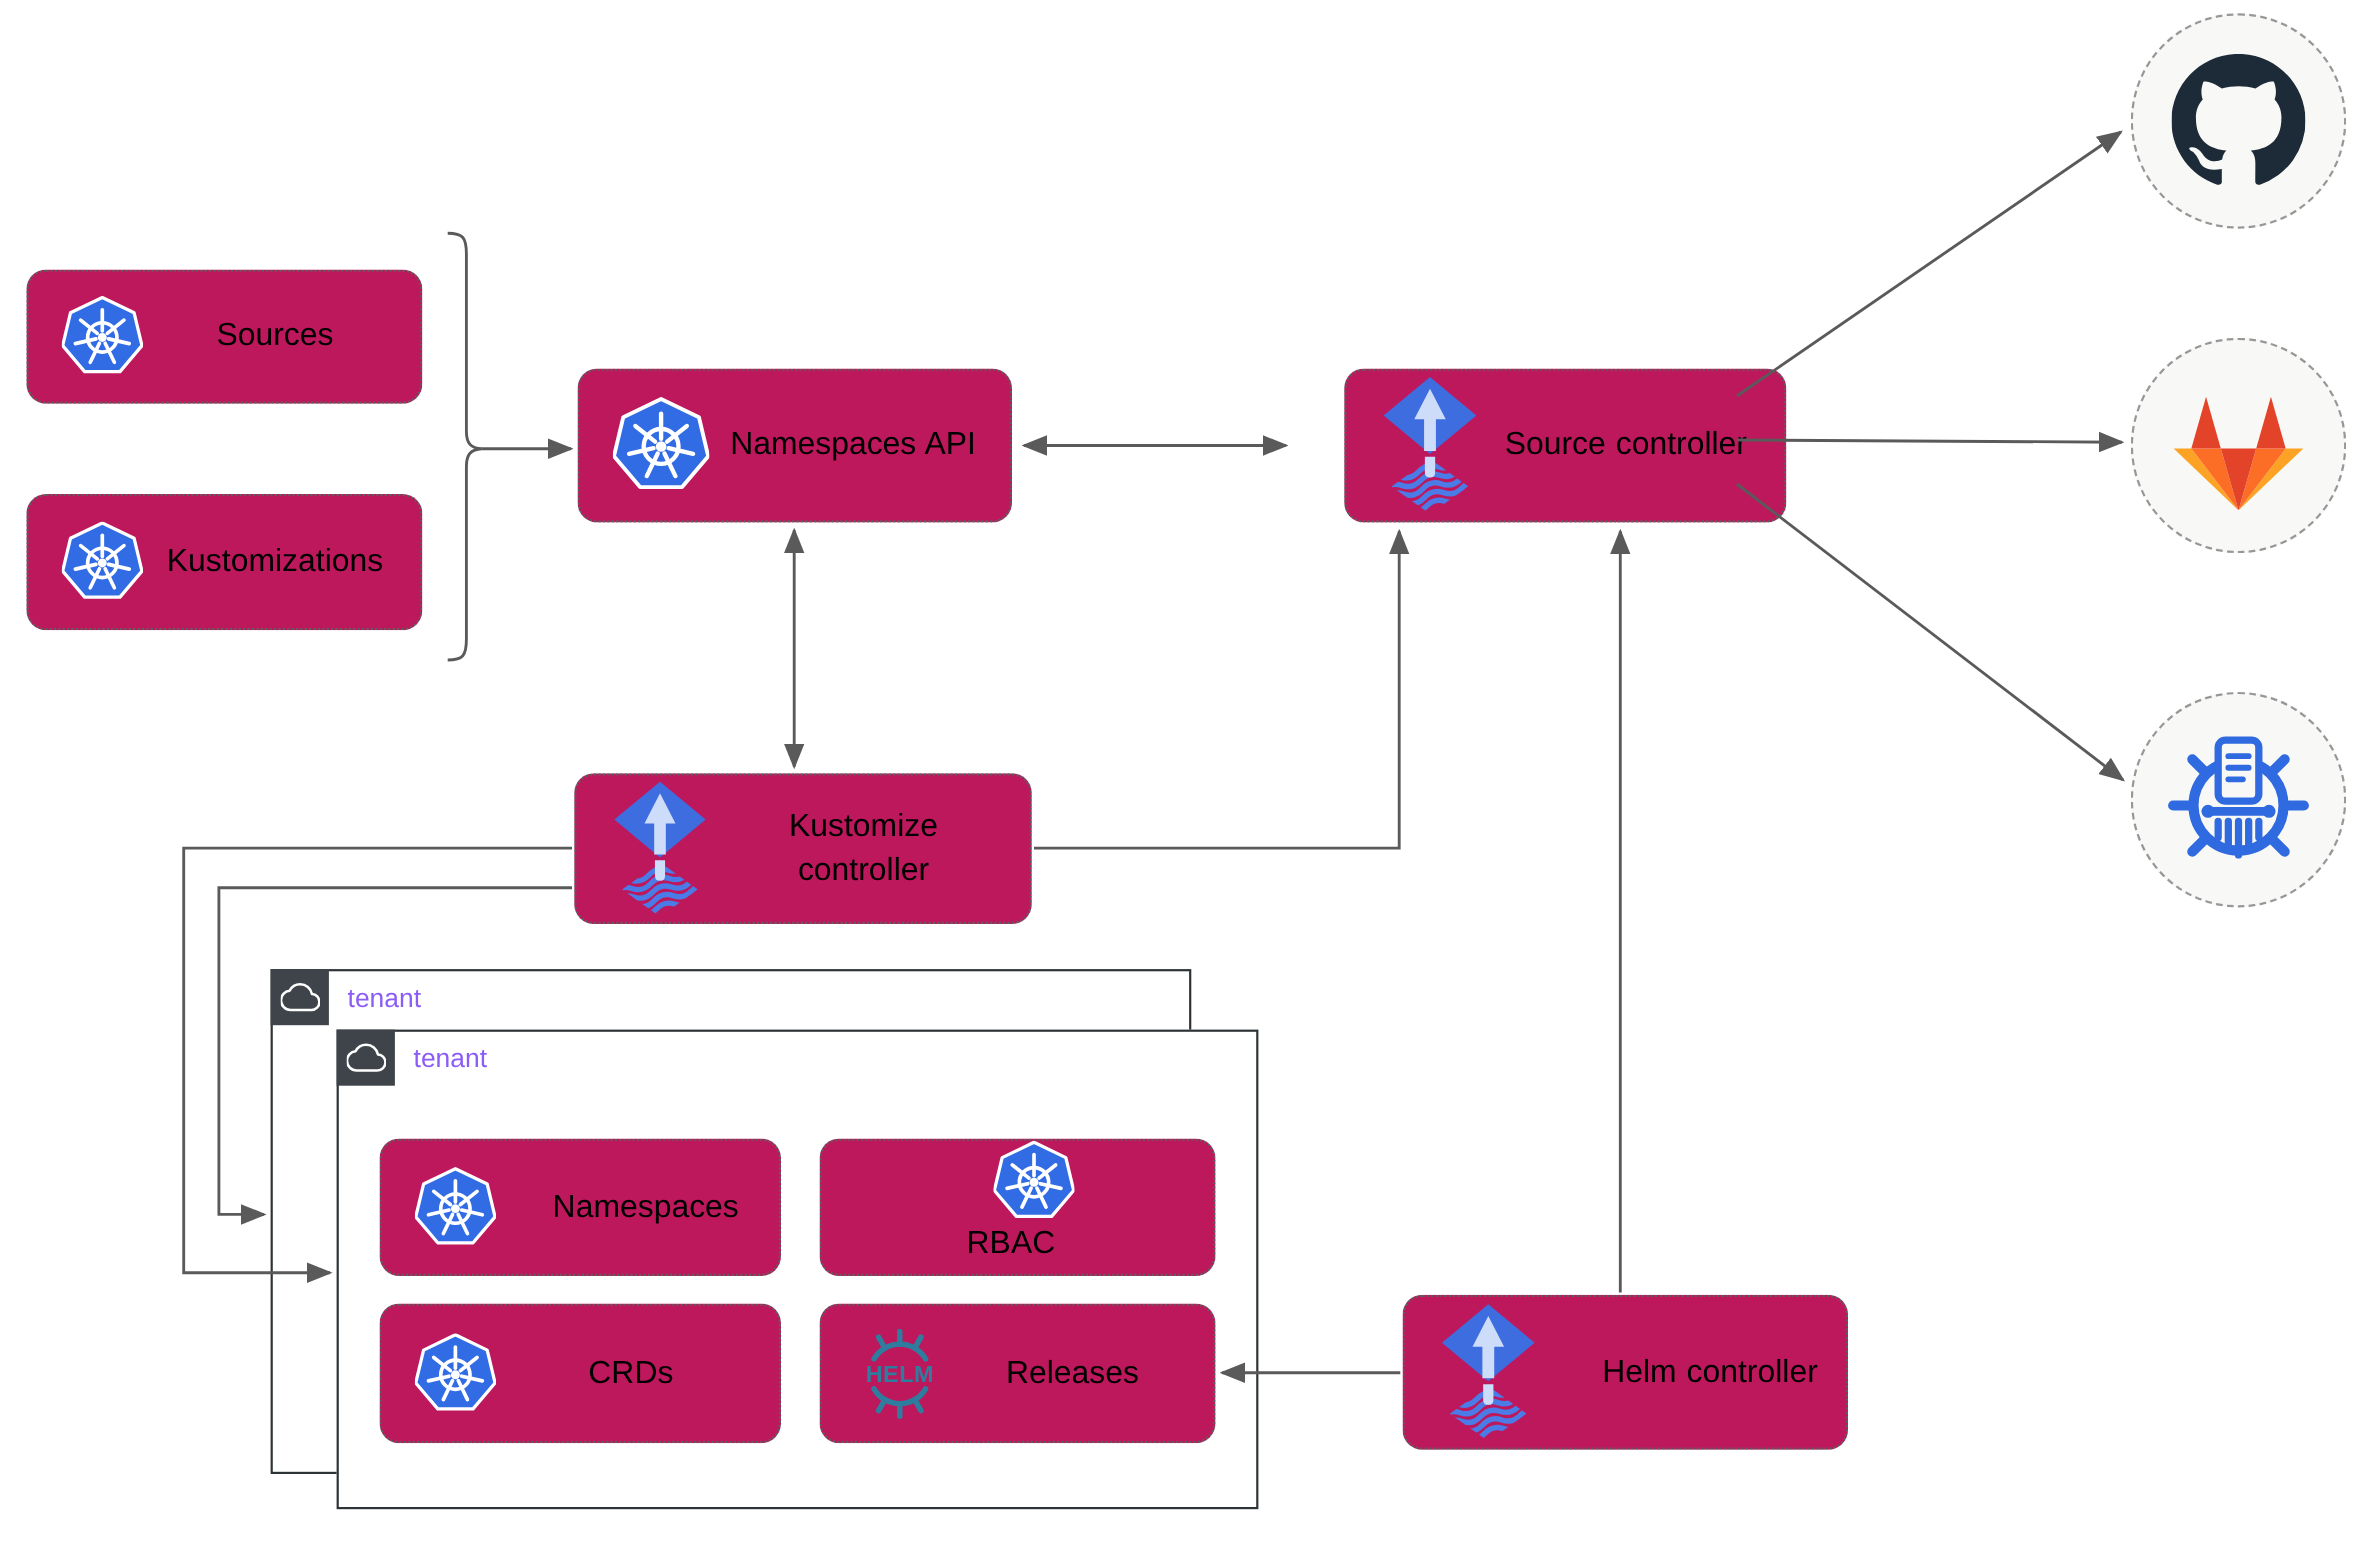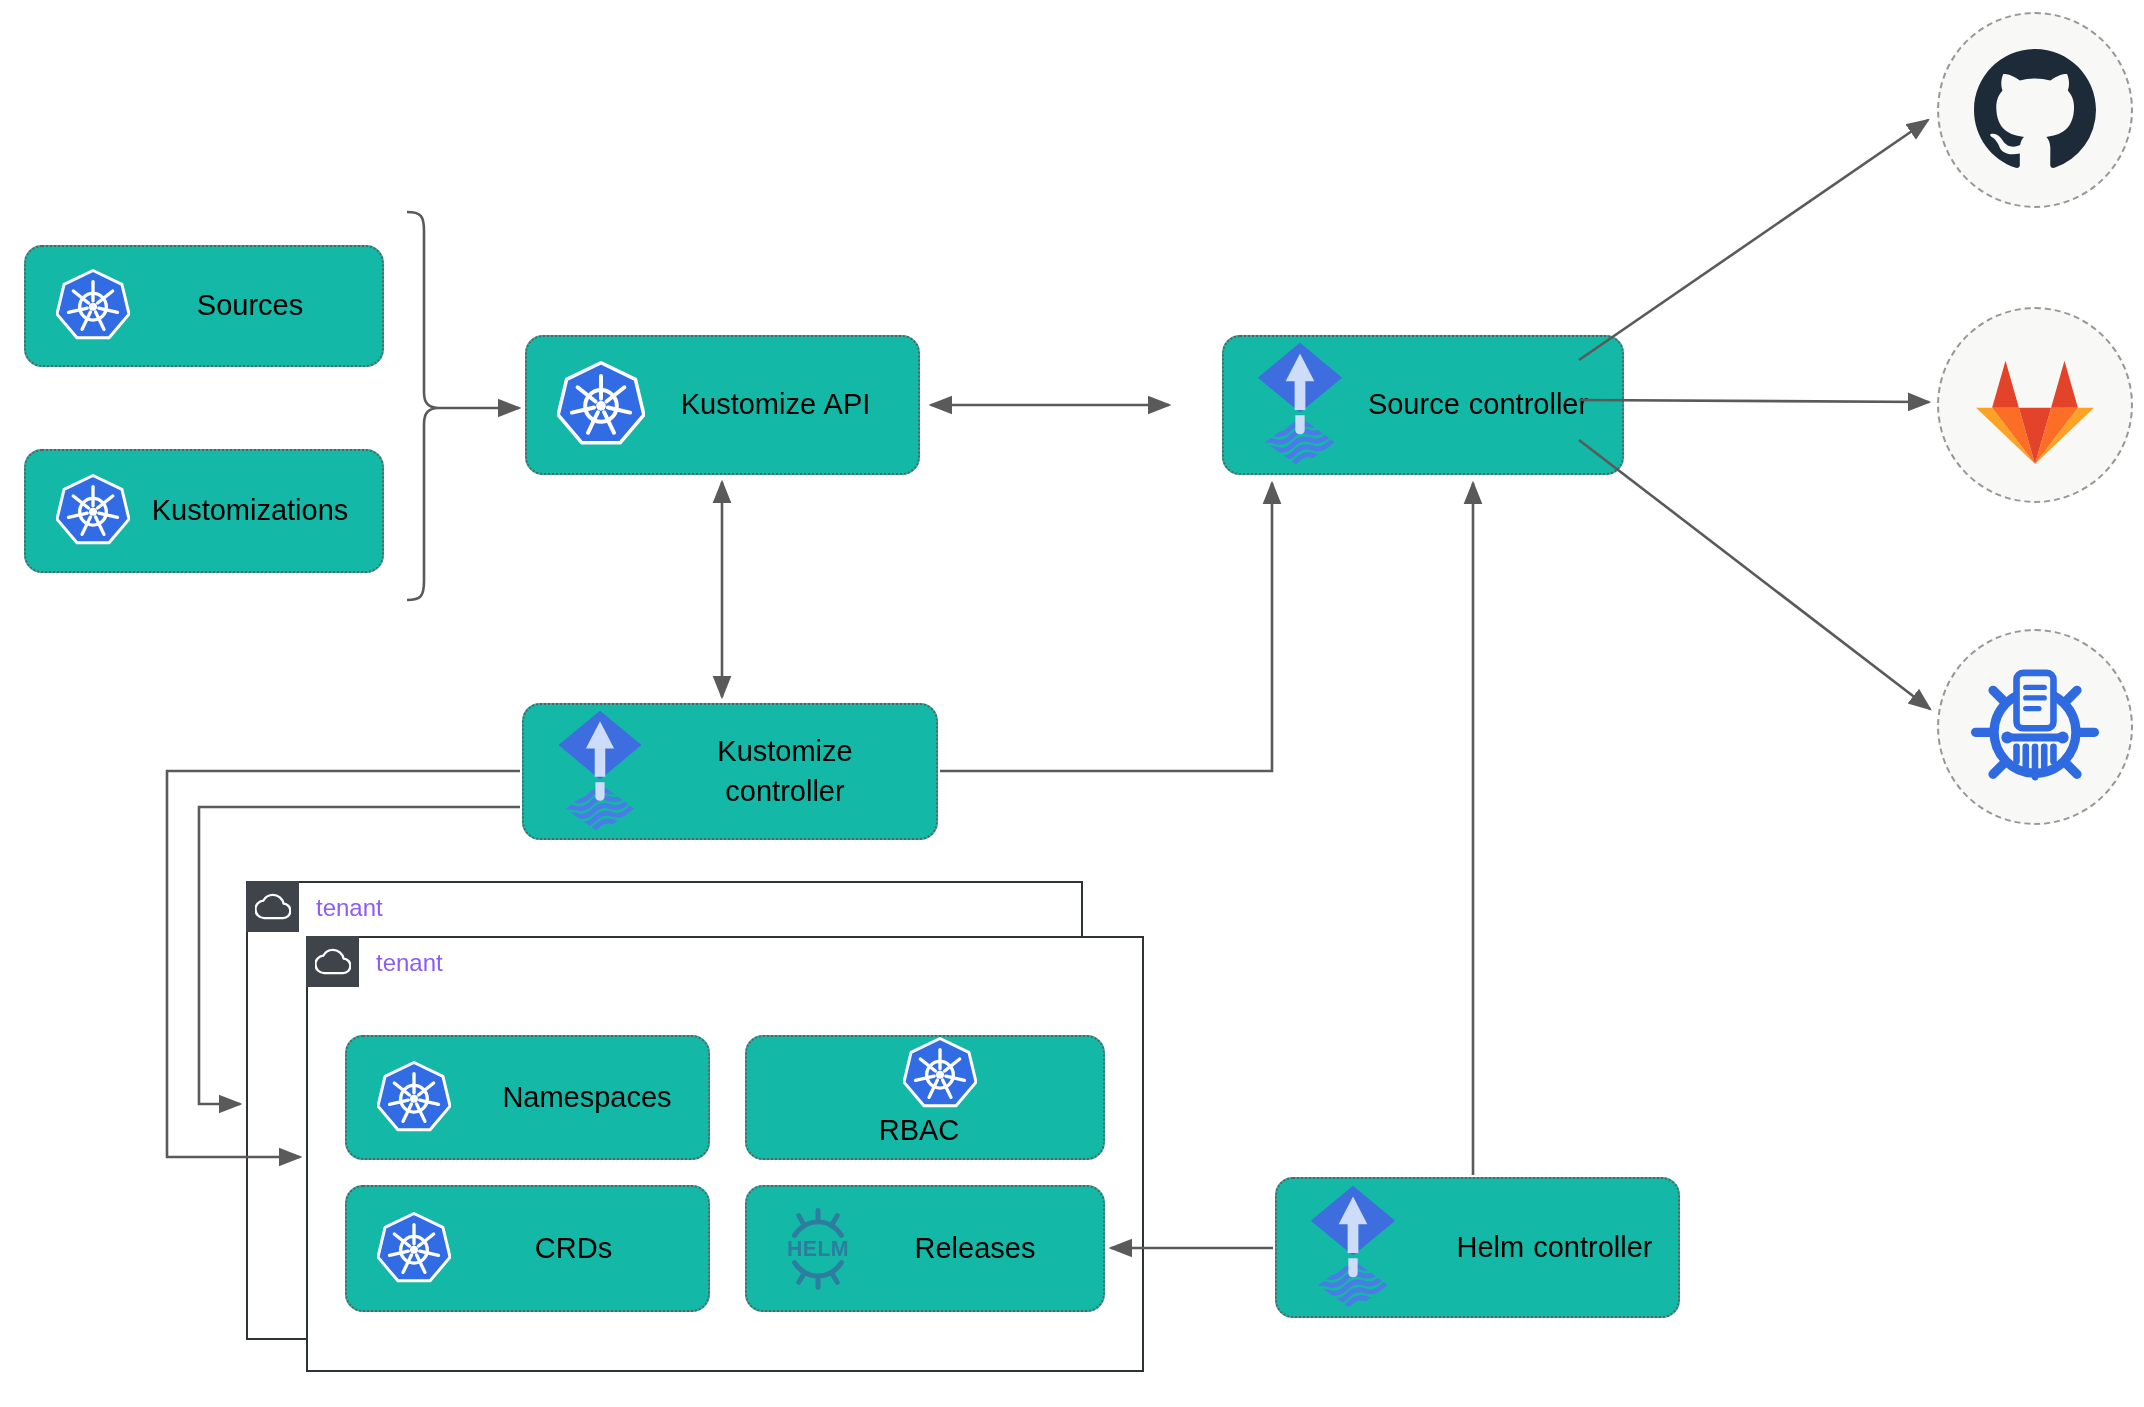--- a/index.html
+++ b/index.html
@@ -2,21 +2,21 @@
 <html><head>
 <meta charset="utf-8">
 <style>
   html,body{margin:0;padding:0;background:#ffffff;}
   .canvas{
     position:relative;width:2144px;height:1407px;background:#ffffff;overflow:hidden;
     font-family:"Liberation Sans", sans-serif;color:#000;
   }
   
   .node{
-    position:absolute;background:#14b8a6;border:2px dotted #5e5e5e;border-radius:18px;
+    position:absolute;background:#be185d;border:2px dotted #5e5e5e;border-radius:18px;
     display:flex;align-items:center;box-sizing:border-box;
   }
   .node .icon{flex:0 0 auto;margin-left:30px;}
   .node .lbl{
     flex:1 1 auto;text-align:center;font-size:29px;line-height:1.35;color:#000;
     padding:0 18px 0 6px;word-spacing:1px;
   }
   .lbl.narrow{max-width:230px;margin:0 auto;}
   
   .tenant{position:absolute;background:#ffffff;border:2px solid #2e3436;box-sizing:border-box;}
@@ -192,21 +192,21 @@
     <svg class="icon" width="74" height="74" viewBox="0 0 100 100">
         <use href="#sym-k8s"></use>
       </svg>
     <span class="lbl">Kustomizations</span>
   </div>
 
   <div class="node z-node" style="left:525px;top:335px;width:395px;height:140px;">
     <svg class="icon" width="88" height="88" viewBox="0 0 100 100">
         <use href="#sym-k8s"></use>
       </svg>
-    <span class="lbl">Kustomize API</span>
+    <span class="lbl">Namespaces API</span>
   </div>
 
   <div class="node z-node" style="left:1222px;top:335px;width:402px;height:140px;justify-content:space-between;">
     <svg class="icon" width="92" height="130" viewBox="0 0 100 145">
         <use href="#sym-flux"></use>
       </svg>
     <span class="lbl narrow">Source controller</span>
   </div>
 
   <div class="node z-node" style="left:522px;top:703px;width:416px;height:137px;">

